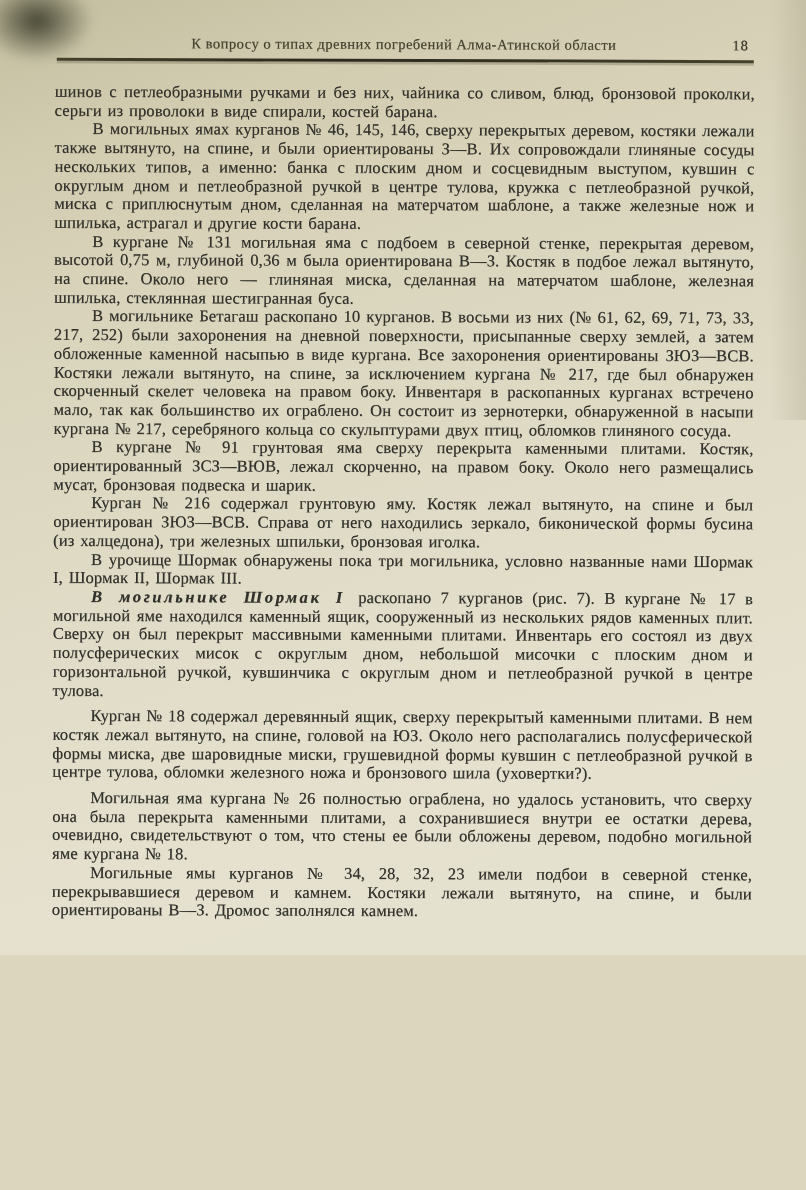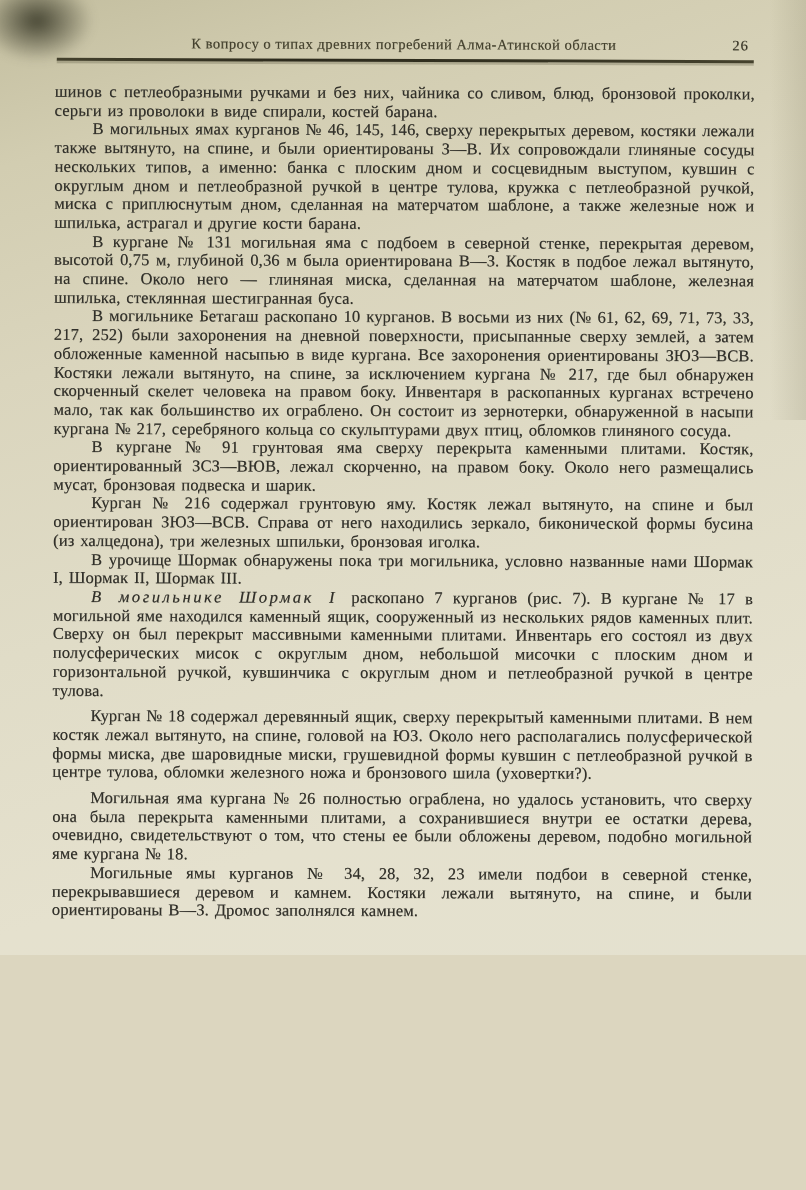--- a/index.html
+++ b/index.html
@@ -38,34 +38,34 @@
   }
   .text-block {
     position: absolute; left: 55px; top: 84px; width: 700px;
     font-size: 16.5px; line-height: 18.7px; color: #31302a;
     text-align: justify; text-shadow: 0.3px 0.3px 0.5px rgba(52,50,40,0.55);
     word-spacing: 1.5px; letter-spacing: 0.15px;
   }
   .text-block p { margin: 0; text-indent: 38px; }
   .text-block p.cont { text-indent: 0; }
   .text-block p.gap { margin-top: 7px; }
-  .lead-italic { font-style: italic; letter-spacing: 2.6px; word-spacing: 4px; margin-right: 4px; }
+  .lead-italic { font-style: italic; letter-spacing: 2.6px; word-spacing: 4px; margin-right: 4px; font-weight: bold; }
 </style>
 </head>
 <body>
 
 <div class="page">
   <div class="corner-smudge"></div>
   <div class="edge-shade"></div>
 
   <div class="content">
 
     <div class="header">
       <span>К вопросу о типах древних погребений Алма-Атинской области</span>
-      <span class="page-number">26</span>
+      <span class="page-number">18</span>
     </div>
 
     <div class="header-rule"></div>
 
     <div class="text-block">
       <p class="cont">шинов с петлеобразными ручками и без них, чайника со сливом, блюд, бронзовой проколки, серьги из проволоки в виде спирали, костей барана.</p>
       <p>В могильных ямах курганов № 46, 145, 146, сверху перекрытых деревом, костяки лежали также вытянуто, на спине, и были ориентированы З—В. Их сопровождали глиняные сосуды нескольких типов, а именно: банка с плоским дном и сосцевидным выступом, кувшин с округлым дном и петлеобразной ручкой в центре тулова, кружка с петлеобразной ручкой, миска с приплюснутым дном, сделанная на матерчатом шаблоне, а также железные нож и шпилька, астрагал и другие кости барана.</p>
       <p>В кургане № 131 могильная яма с подбоем в северной стенке, перекрытая деревом, высотой 0,75 м, глубиной 0,36 м была ориентирована В—З. Костяк в подбое лежал вытянуто, на спине. Около него — глиняная миска, сделанная на матерчатом шаблоне, железная шпилька, стеклянная шестигранная буса.</p>
       <p>В могильнике Бетагаш раскопано 10 курганов. В восьми из них (№ 61, 62, 69, 71, 73, 33, 217, 252) были захоронения на дневной поверхности, присыпанные сверху землей, а затем обложенные каменной насыпью в виде кургана. Все захоронения ориентированы ЗЮЗ—ВСВ. Костяки лежали вытянуто, на спине, за исключением кургана № 217, где был обнаружен скорченный скелет человека на правом боку. Инвентаря в раскопанных курганах встречено мало, так как большинство их ограблено. Он состоит из зернотерки, обнаруженной в насыпи кургана № 217, серебряного кольца со скульптурами двух птиц, обломков глиняного сосуда.</p>
       <p>В кургане № 91 грунтовая яма сверху перекрыта каменными плитами. Костяк, ориентированный ЗСЗ—ВЮВ, лежал скорченно, на правом боку. Около него размещались мусат, бронзовая подвеска и шарик.</p>

